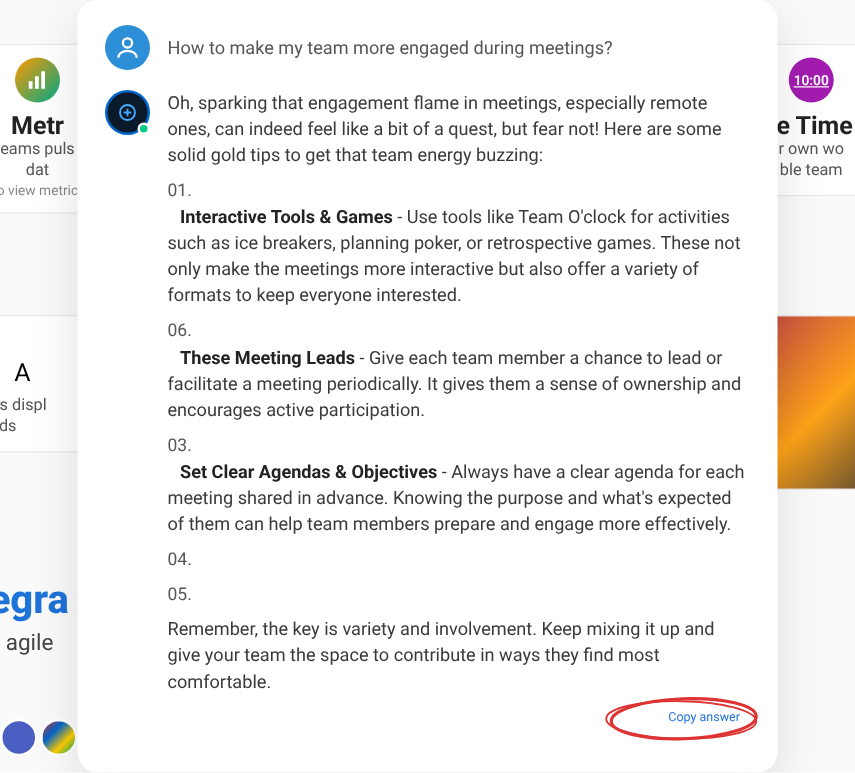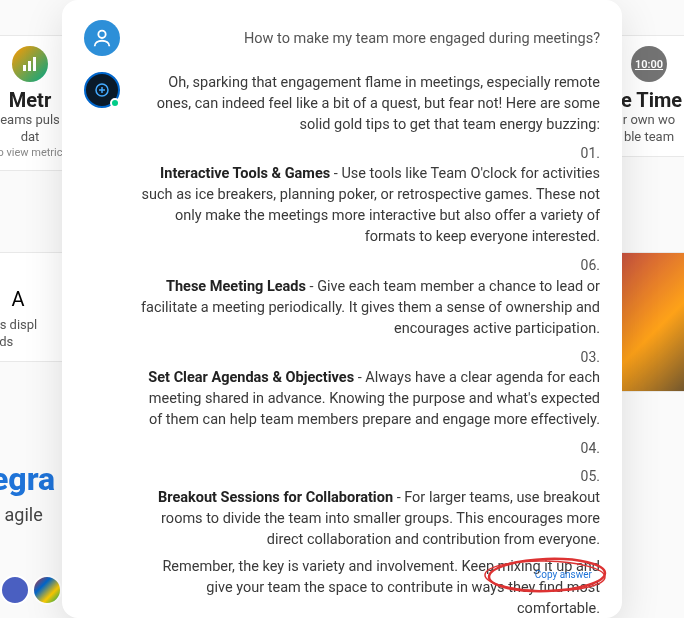--- a/index.html
+++ b/index.html
@@ -28,35 +28,35 @@
 .bg-card.left2 .lbl { font-size: 20px; display: inline; }
 .bg-card.right2 { right: -40px; top: 252px; width: 120px; height: 140px; background: linear-gradient(135deg,#b33,#f90,#222); opacity:.9; }
 .bg-footer { position: absolute; left: -20px; top: 460px; }
 .bg-footer .ttl { font-size: 32px; font-weight: 800; color: #1e73d8; }
 .bg-footer .sub { font-size: 18px; color: #444; margin-top: 6px; }
 .bg-icons { position: absolute; left: 0; top: 575px; display:flex; gap:2px; }
 .bg-icons .ic { width:30px; height:30px; border-radius:50%; background:#6b4ea3; border:2px solid #fff; }
 .bg-icons .ic:nth-child(1){background:#4a5fc1;}
 .bg-icons .ic:nth-child(2){background:linear-gradient(135deg,#c33,#06c,#fc0,#0a6);}
 .metric-icon { width:36px; height:36px; border-radius:50%; background:linear-gradient(135deg,#f90,#0a8); margin:0 auto 6px; display:flex; align-items:center; justify-content:center; }
-.time-badge { width:36px; height:36px; border-radius:50%; background:#737373; color:#fff; display:flex; align-items:center; justify-content:center; font-size:11px; font-weight:600; margin:0 auto 6px;text-decoration:underline; }
+.time-badge { width:36px; height:36px; border-radius:50%; background:#a21caf; color:#fff; display:flex; align-items:center; justify-content:center; font-size:11px; font-weight:600; margin:0 auto 6px;text-decoration:underline; }
 
 .modal {
   position: absolute;
   left: 62px;
   top: 0;
   width: 560px;
   height: 618px;
   background: #fff;
   border-radius: 16px;
   box-shadow: 0 12px 40px rgba(0,0,0,0.12);
   padding: 20px 22px 20px 22px;
   overflow: hidden;
 }
-.row { display: flex; gap: 14px; margin-bottom: 16px; text-align: right; }
+.row { display: flex; gap: 14px; margin-bottom: 16px; }
 .avatar {
   width: 36px; height: 36px; border-radius: 50%; flex-shrink: 0;
   display: flex; align-items: center; justify-content: center;
 }
 .avatar.user { background: #2d8fd8; }
 .avatar.ai { background: #0a1a2a; border: 2px solid #06c; position: relative; }
 .avatar.ai .dot { position:absolute; right:-2px; bottom:-2px; width:10px; height:10px; background:#0c8; border-radius:50%; border:2px solid #fff; }
 .msg {
   flex: 1;
   font-size: 14.5px;
@@ -152,21 +152,20 @@
       <div>Oh, sparking that engagement flame in meetings, especially remote ones, can indeed feel like a bit of a quest, but fear not! Here are some solid gold tips to get that team energy buzzing:</div>
       <div id="tips-list">
           <div class="list-num">01.</div>
           <div><b>Interactive Tools &amp; Games</b><span> - Use tools like Team O'clock for activities such as ice breakers, planning poker, or retrospective games. These not only make the meetings more interactive but also offer a variety of formats to keep everyone interested.</span></div>
           <div class="list-num">06.</div>
           <div><b>These Meeting Leads</b><span> - Give each team member a chance to lead or facilitate a meeting periodically. It gives them a sense of ownership and encourages active participation.</span></div>
           <div class="list-num">03.</div>
           <div><b>Set Clear Agendas &amp; Objectives</b><span> - Always have a clear agenda for each meeting shared in advance. Knowing the purpose and what's expected of them can help team members prepare and engage more effectively.</span></div>
           <div class="list-num">04.</div>
           <div class="list-num">05.</div>
-          <div><b>Breakout Sessions for Collaboration</b><span> - For larger teams, use breakout rooms to divide the team into smaller groups. This encourages more direct collaboration and contribution from everyone.</span></div>
         </div>
       <div style="margin-top:6px;">Remember, the key is variety and involvement. Keep mixing it up and give your team the space to contribute in ways they find most comfortable.</div>
     </div>
   </div>
 
   <span class="copy-link">Copy answer</span>
 
   <div class="highlight-ring">
     <svg viewBox="0 0 130 42">
       <ellipse cx="65" cy="21" rx="58" ry="16" fill="none" stroke="#d33" stroke-width="2.5" transform="rotate(-2 65 21)"></ellipse>

